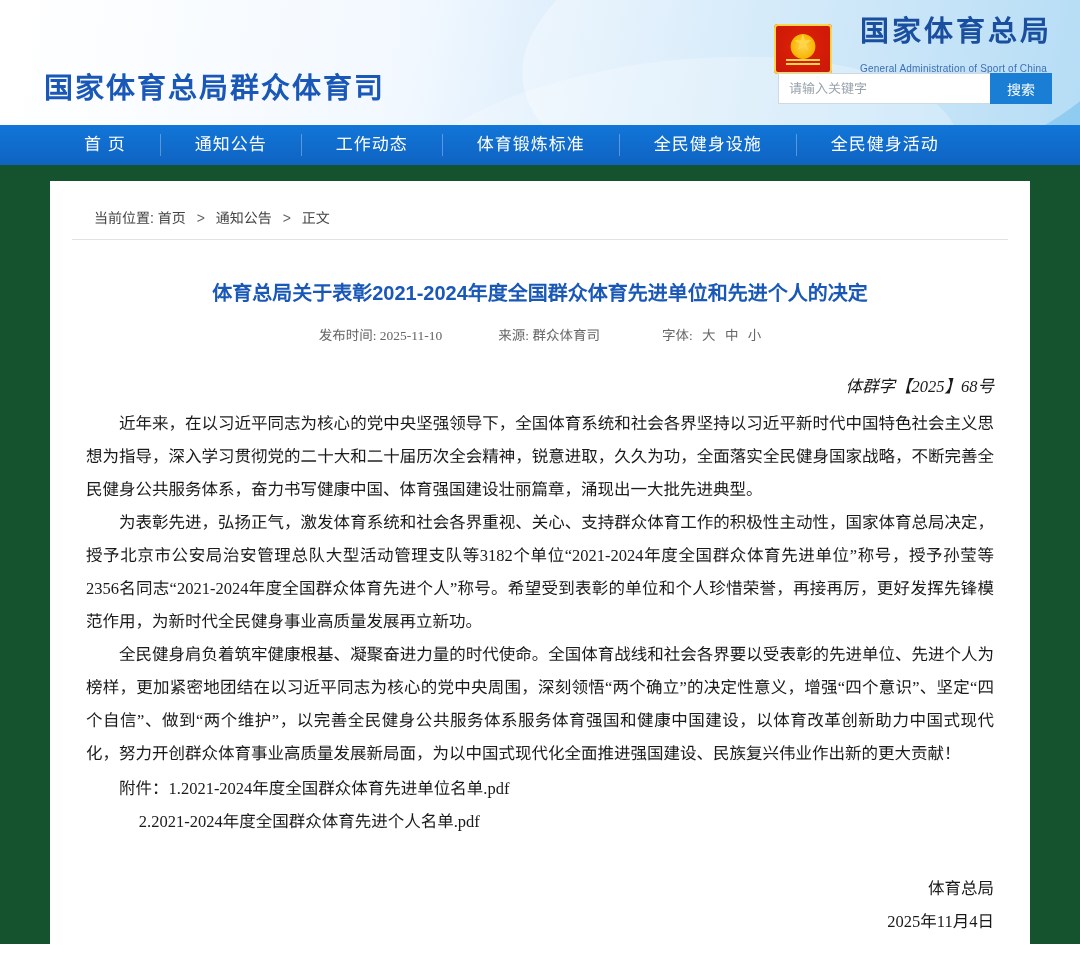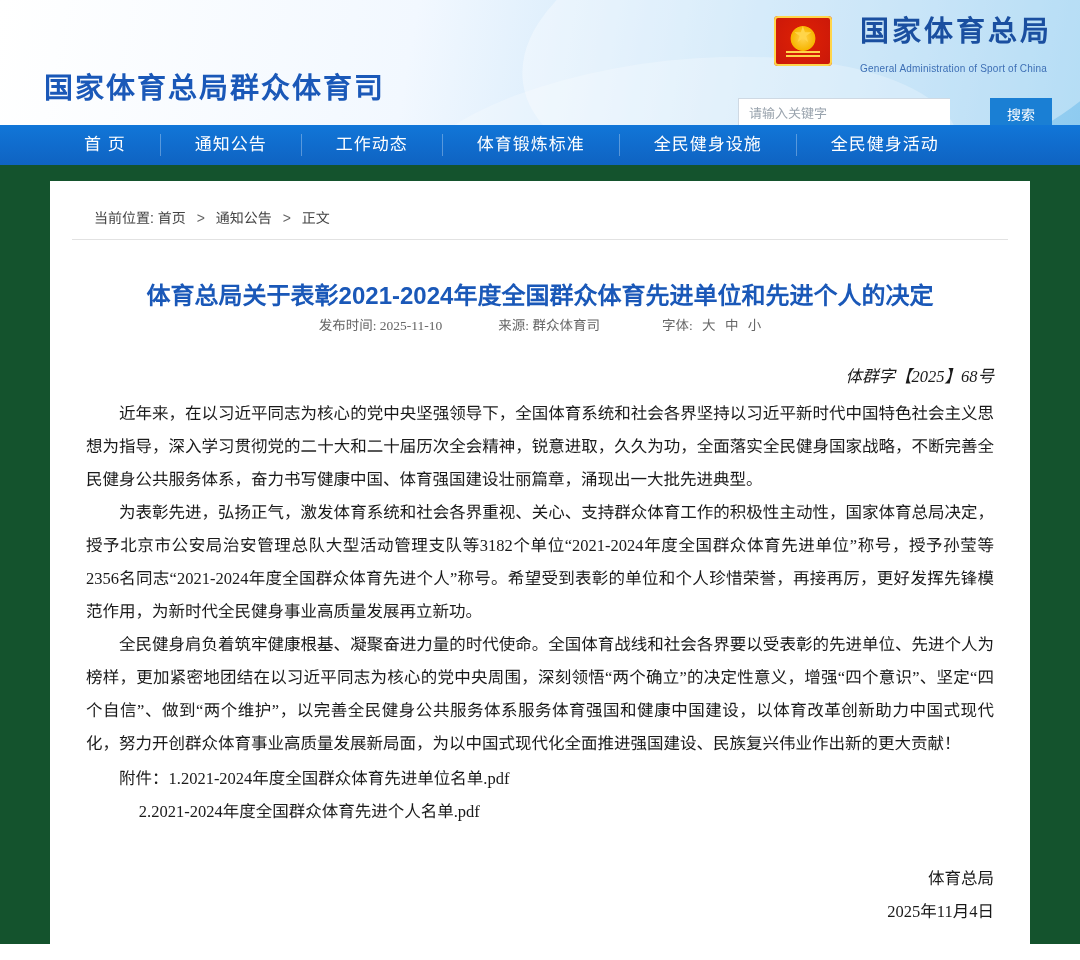--- a/index.html
+++ b/index.html
@@ -33,21 +33,21 @@
     transform: rotate(-6deg);
   }
   .site-title {
     position: absolute; left: 44px; top: 64px;
     font-size: 29px; font-weight: bold;
     color: #1a58b8;
     letter-spacing: 2px;
   }
   .logo-block {
     position: absolute; right: 28px; top: 16px;
-    display: flex; align-items: flex-start; gap: 28px;
+    display: flex; align-items: flex-end; gap: 28px;
   }
   .emblem {
     width: 58px; height: 50px;
     background: radial-gradient(circle at 50% 45%, #ffd34d 0%, #f7b500 30%, #d81e06 32%, #c8170a 100%);
     border-radius: 4px;
     position: relative;
     box-shadow: inset 0 0 0 2px #ffd54a;
   }
   .emblem:before {
     content: "★";
@@ -62,22 +62,22 @@
     background: repeating-linear-gradient(to bottom, #ffd54a 0 2px, transparent 2px 4px);
   }
   .logo-text-cn {
     font-size: 29px; font-weight: bold; color: #1a4fa0; letter-spacing: 3px;
     line-height: 1.05;
   }
   .logo-text-en {
     font-size: 10px; color: #3d6fb5; letter-spacing: 0.2px; margin-top: 17px;
   }
   .search-box {
-    position: absolute; right: 28px; top: 98px;
-    display: flex; height: 31px; gap: 40px;
+    position: absolute; right: 28px; top: 73px;
+    display: flex; height: 31px;
   }
   .search-input {
     width: 212px; height: 31px;
     border: 1px solid #cfd9e3;
     border-right: none;
     background: #fff;
     padding: 0 10px;
     font-size: 13px; color: #333;
     outline: none;
     font-family: "Liberation Sans", sans-serif;
@@ -128,22 +128,22 @@
     padding: 26px 22px 12px 22px;
     border-bottom: 1px solid #e2e2e2;
     margin: 0 22px;
   }
   .breadcrumb span.sep { color: #666; margin: 0 7px; }
   .breadcrumb a { color: #444; text-decoration: none; cursor: pointer; }
 
   .doc-title {
     text-align: center;
     color: #1a58b8;
-    font-size: 24px; font-weight: bold;
-    margin: 38px 40px 0 40px;
+    font-size: 20px; font-weight: bold;
+    margin: 38px 40px 16px 40px;
     line-height: 1.5;
   }
   .meta {
     display: flex; justify-content: center; 
     gap: 56px;
     color: #666; font-size: 13.5px;
     font-family: Liberation Serif, serif;
   }
   .meta .fontsize-group span { margin-left: 6px; cursor: pointer; }
 

